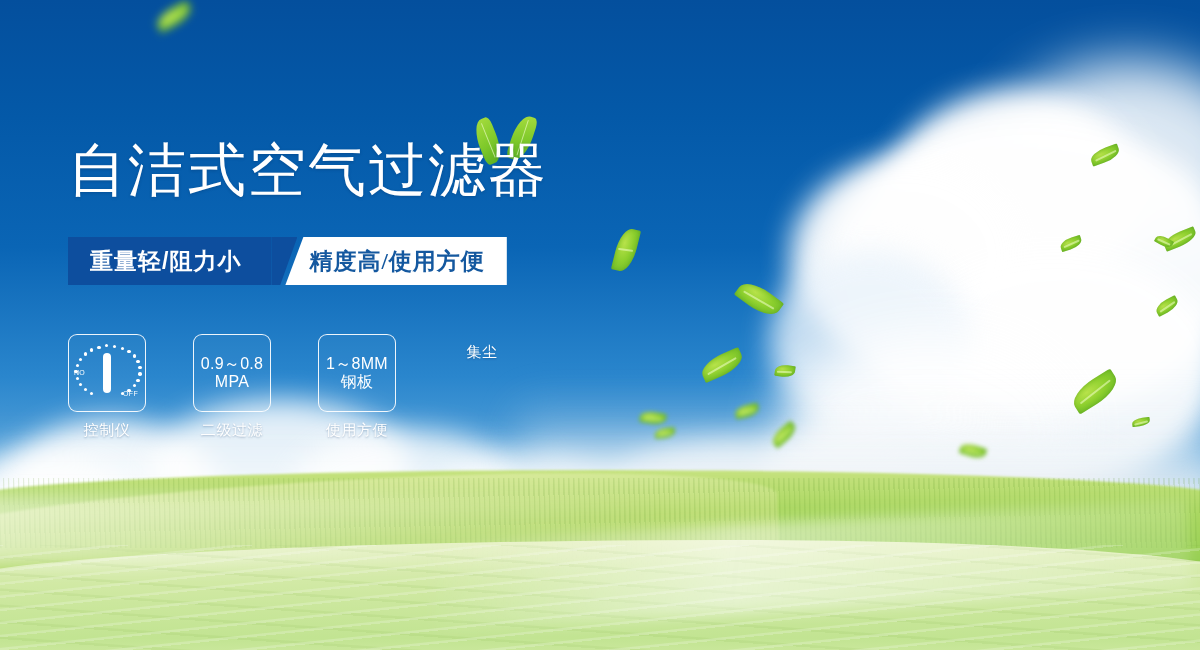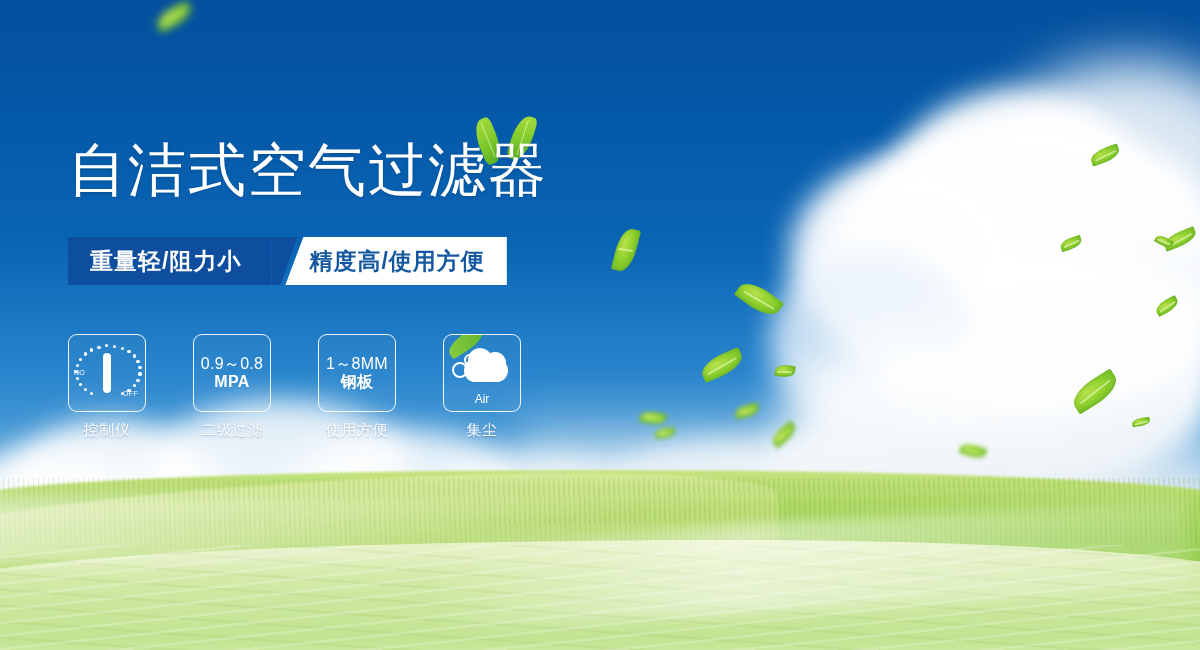--- a/index.html
+++ b/index.html
@@ -123,33 +123,34 @@
     background:#0d4e9e;color:#ffffff;display:flex;align-items:center;
     padding:0 30px 0 22px;font-size:23px;letter-spacing:1px;font-weight:bold;
   }
   .subbar-slash{width:26px;background:#0d4e9e;
     clip-path:polygon(0 0,100% 0,34% 100%,0 100%);}
   .subbar-right{
     background:#ffffff;color:#14589f;display:flex;align-items:center;
     padding:0 22px 0 6px;font-size:23px;letter-spacing:1px;font-weight:bold;
     margin-left:-12px;clip-path:polygon(18px 0,100% 0,100% 100%,0 100%);
     padding-left:24px;
+    font-family:Liberation Serif, serif;
   }
 
   
   .features{position:absolute;left:68px;top:334px;display:flex;gap:47px;}
   .feature{width:78px;display:flex;flex-direction:column;align-items:center;}
   .fbox{
     width:78px;height:78px;border:1.6px solid rgba(255,255,255,.92);
     border-radius:9px;display:flex;align-items:center;justify-content:center;
     color:#ffffff;box-sizing:border-box;position:relative;overflow:hidden;
     background:rgba(255,255,255,.03);
   }
   .ftext{font-size:16px;line-height:1.12;text-align:center;letter-spacing:.3px;}
-  .ftext .l2{display:block;font-weight:bold;}
+  .ftext .l2{display:block;}
   .flabel{margin-top:9px;font-size:15px;color:#ffffff;letter-spacing:.6px;white-space:nowrap;
           text-shadow:0 1px 2px rgba(0,40,90,.3);}
 
   
   .gauge{position:relative;width:66px;height:66px;}
   .gauge .dot{position:absolute;width:3.4px;height:3.4px;border-radius:50%;background:#fff;}
   .gauge .needle{position:absolute;left:50%;top:19%;width:8.5px;height:40px;margin-left:-4.25px;
         background:#fff;border-radius:5px;}
   .gauge .no{position:absolute;left:0px;top:29px;font-size:7px;letter-spacing:.3px;}
   .gauge .off{position:absolute;right:2px;bottom:9px;font-size:7px;letter-spacing:.3px;}
@@ -290,28 +291,17 @@
       <div class="fbox">
         <div class="ftext">
           <span>1～8MM</span>
           <span class="l2">钢板</span>
         </div>
       </div>
       <div class="flabel">使用方便</div>
     </div>
 
     <div class="feature">
-      <div class="fbox">
-        <div class="airicon">
-          <div class="leafstreak"></div>
-          <div class="puff body"></div>
-          <div class="puff lobe1"></div>
-          <div class="puff lobe2"></div>
-          <div class="puff sm1"></div>
-          <div class="puff sm2"></div>
-          <div class="airtxt">Air</div>
-        </div>
-      </div>
       <div class="flabel">集尘</div>
     </div>
 
   </div>
 </div>
 
 </body></html>

